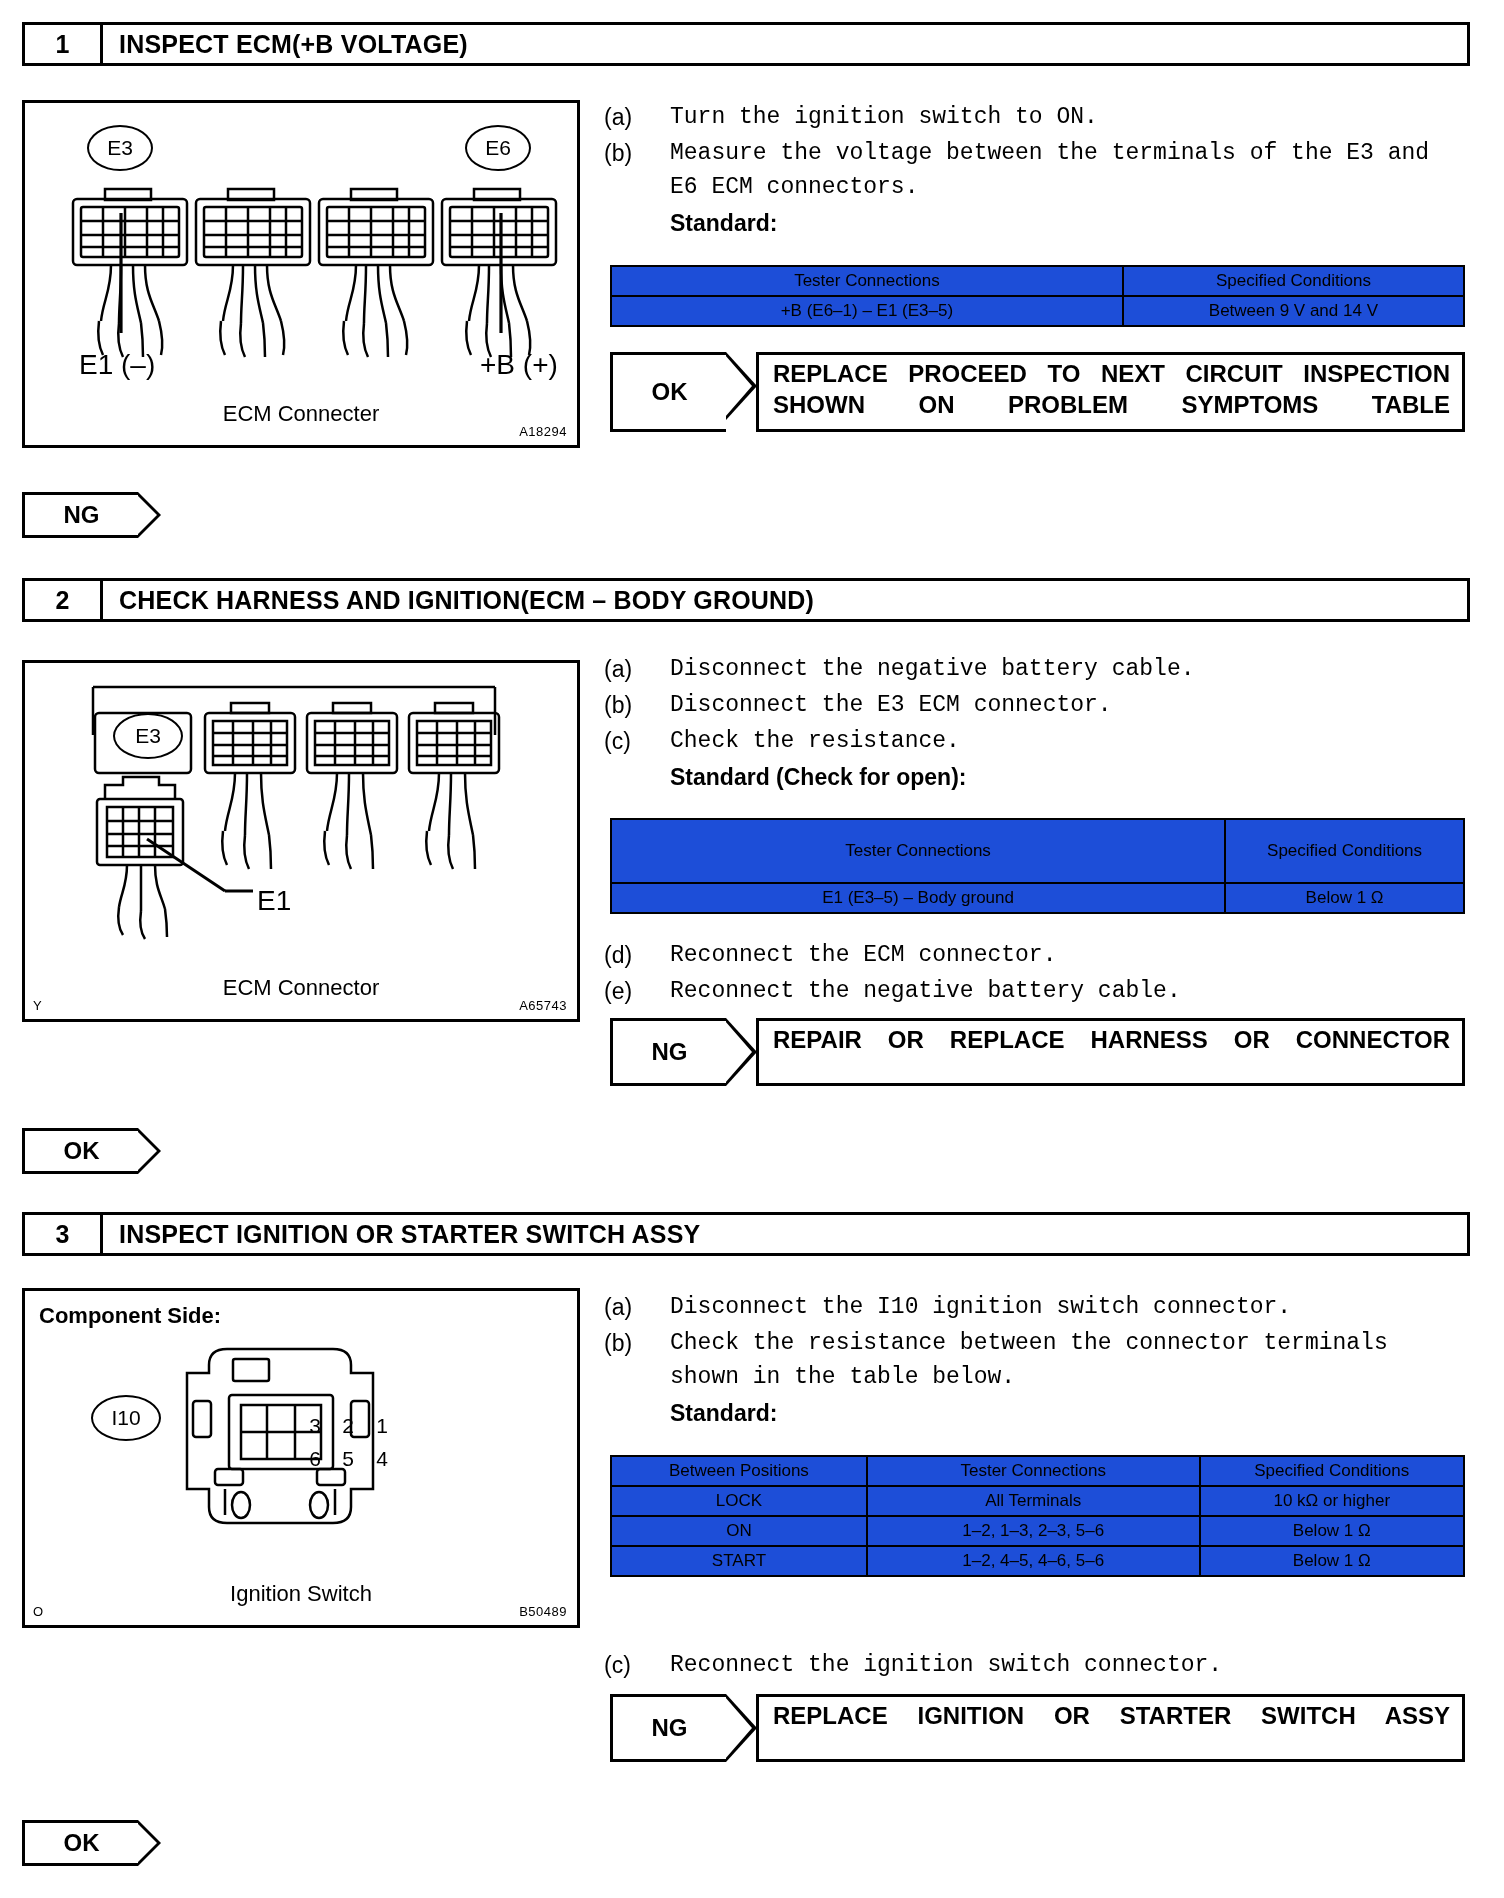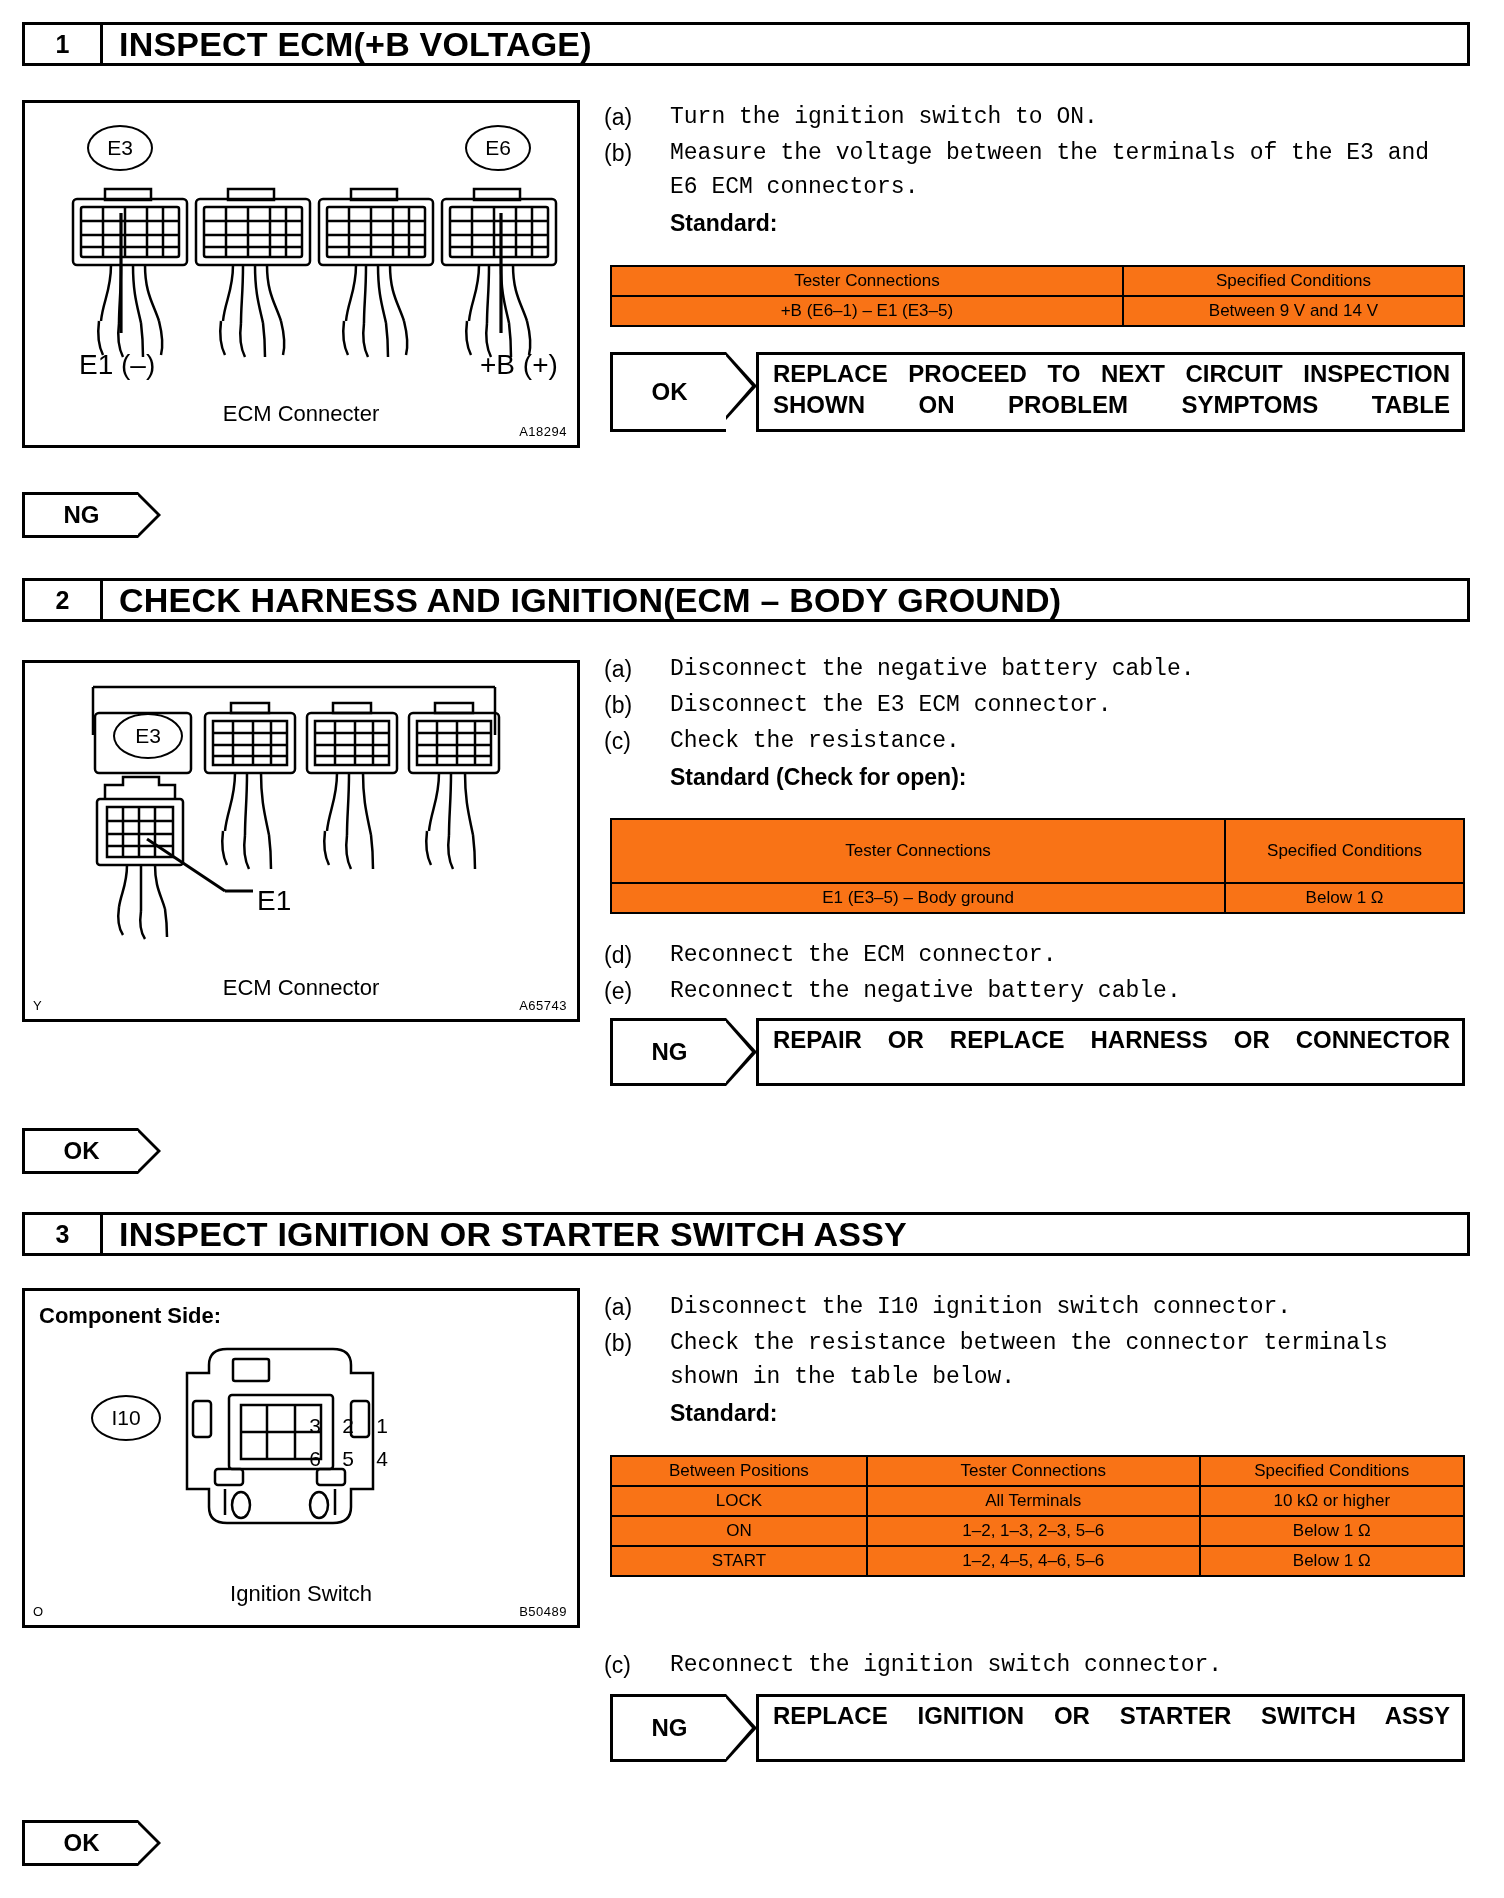--- a/index.html
+++ b/index.html
@@ -43,21 +43,21 @@
     font-size: 25px;
     font-weight: bold;
     border-right: 3px solid #000;
     box-sizing: border-box;
   }
   .step-title {
     flex: 1;
     display: flex;
     align-items: center;
     padding-left: 16px;
-    font-size: 34px;
+    font-size: 25px;
     font-weight: bold;
     letter-spacing: 0.2px;
   }
 
   
   .figure-box {
     position: absolute;
     border: 3px solid #000;
     box-sizing: border-box;
     background: #fff;
@@ -120,21 +120,21 @@
   .standard-label {
     font-weight: bold;
     font-size: 23px;
     margin-left: 66px;
   }
 
   
   table.spec {
     position: absolute;
     border-collapse: collapse;
-    background: #f97316;
+    background: #1d4ed8;
   }
   table.spec th, table.spec td {
     border: 2px solid #000;
     text-align: center;
     font-weight: normal;
     font-size: 17px;
     padding: 4px 6px;
   }
 
   

